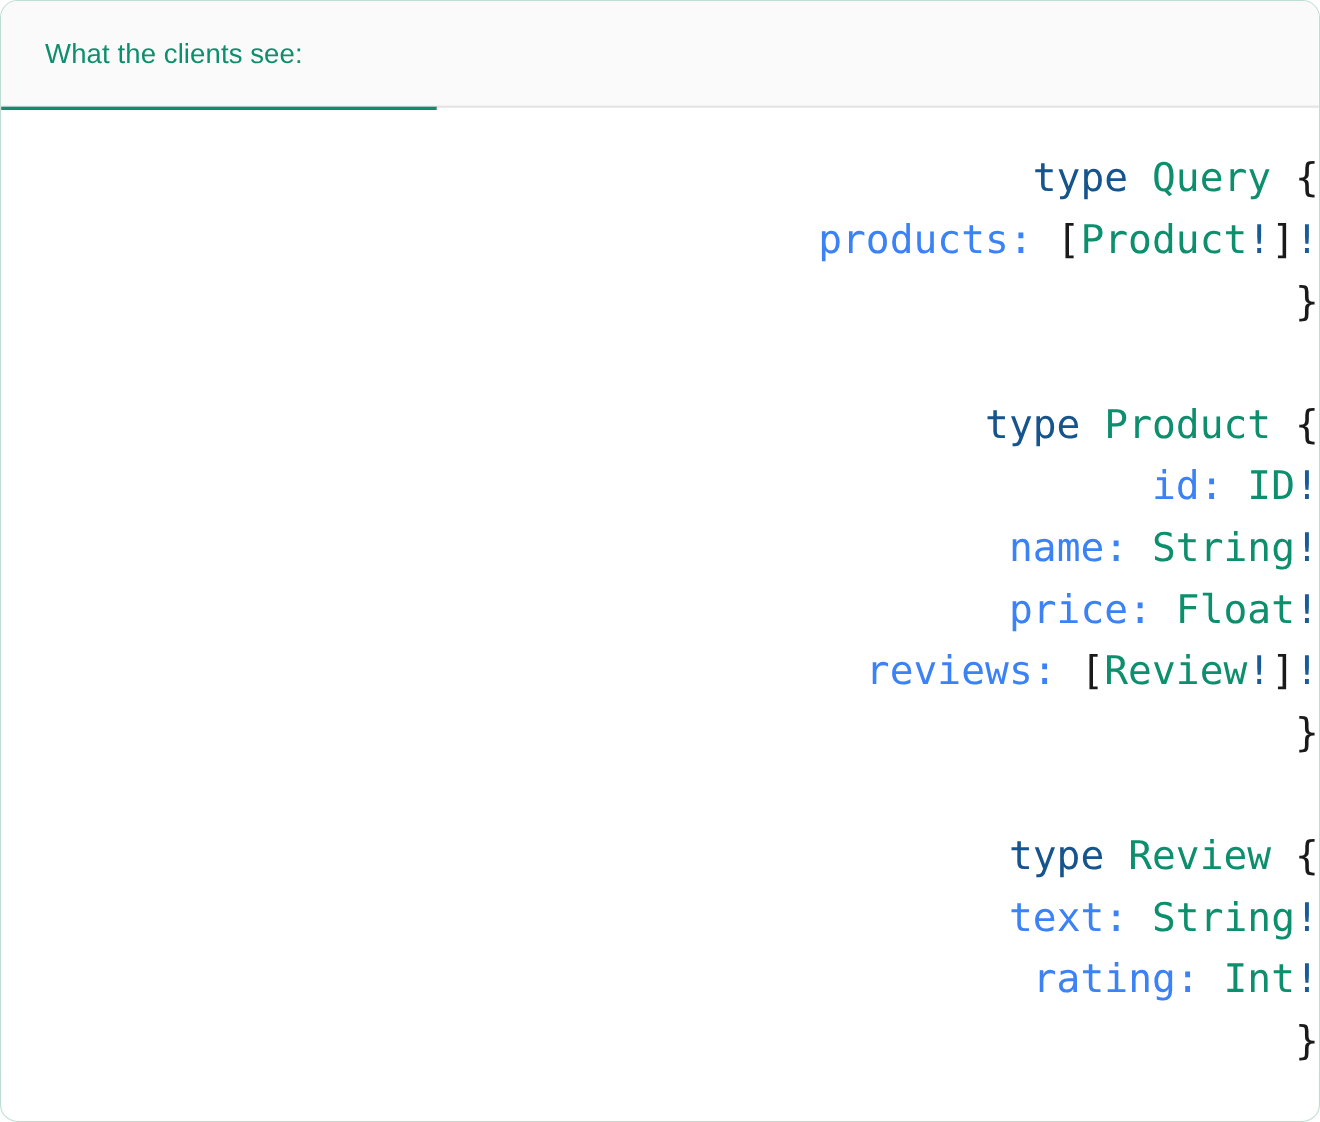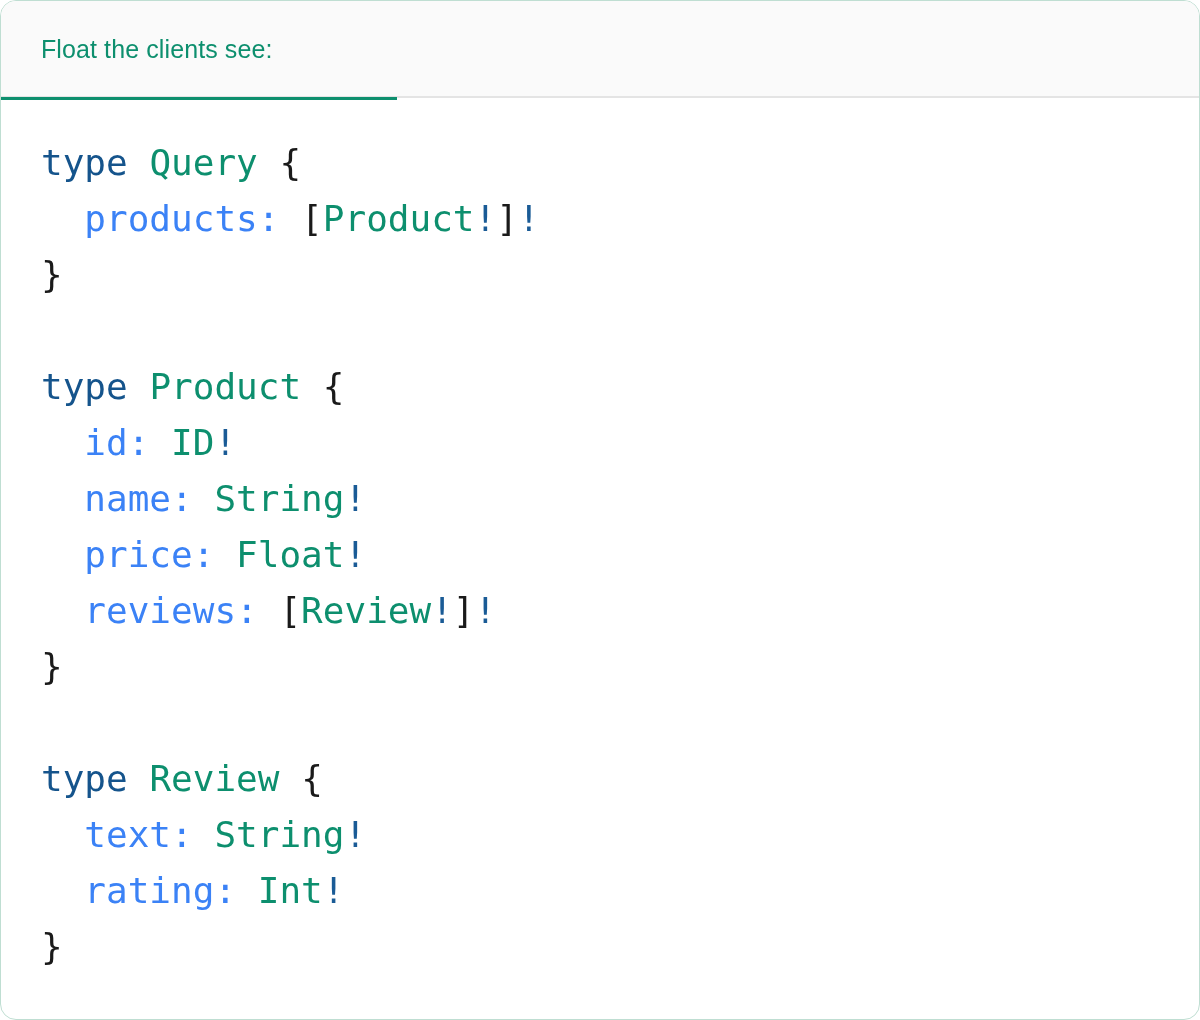--- a/index.html
+++ b/index.html
@@ -74,40 +74,41 @@
   }
 
   .code {
     margin: 0;
     font-family: "DejaVu Sans Mono", "Liberation Mono", monospace;
     font-size: 36px;
     line-height: 56px;
     letter-spacing: 0;
     white-space: pre;
     color: #1a1a1a;
+    text-align: right;
   }
 
   .code .line { display: block; height: 56px; }
   .code .line.blank { height: 56px; }
 
   
   .t-kw    { color: #15548c; }
   .t-type  { color: #0d8f6e; }
   .t-bang  { color: #1a5b96; }
   .t-plain { color: #3b82f6; }
   .t-punc  { color: #1a1a1a; }
 </style>
 </head>
 <body>
 
 <div class="card">
 
   <div class="tabbar">
     <div class="tab">
-      <span class="tab-label">Float the clients see:</span>
+      <span class="tab-label">What the clients see:</span>
       <span class="tab-underline"></span>
     </div>
   </div>
 
   <div class="code-area">
     <pre class="code"><code id="code-root"><span class="line"><span class="t-kw">type</span><span class="t-plain"> </span><span class="t-type">Query</span><span class="t-plain"> </span><span class="t-punc">{</span></span><span class="line"><span class="t-plain">  products: </span><span class="t-punc">[</span><span class="t-type">Product</span><span class="t-bang">!</span><span class="t-punc">]</span><span class="t-bang">!</span></span><span class="line"><span class="t-punc">}</span></span><span class="line blank">&nbsp;</span><span class="line"><span class="t-kw">type</span><span class="t-plain"> </span><span class="t-type">Product</span><span class="t-plain"> </span><span class="t-punc">{</span></span><span class="line"><span class="t-plain">  id: </span><span class="t-type">ID</span><span class="t-bang">!</span></span><span class="line"><span class="t-plain">  name: </span><span class="t-type">String</span><span class="t-bang">!</span></span><span class="line"><span class="t-plain">  price: </span><span class="t-type">Float</span><span class="t-bang">!</span></span><span class="line"><span class="t-plain">  reviews: </span><span class="t-punc">[</span><span class="t-type">Review</span><span class="t-bang">!</span><span class="t-punc">]</span><span class="t-bang">!</span></span><span class="line"><span class="t-punc">}</span></span><span class="line blank">&nbsp;</span><span class="line"><span class="t-kw">type</span><span class="t-plain"> </span><span class="t-type">Review</span><span class="t-plain"> </span><span class="t-punc">{</span></span><span class="line"><span class="t-plain">  text: </span><span class="t-type">String</span><span class="t-bang">!</span></span><span class="line"><span class="t-plain">  rating: </span><span class="t-type">Int</span><span class="t-bang">!</span></span><span class="line"><span class="t-punc">}</span></span></code></pre>
   </div>
 
 </div>
 

